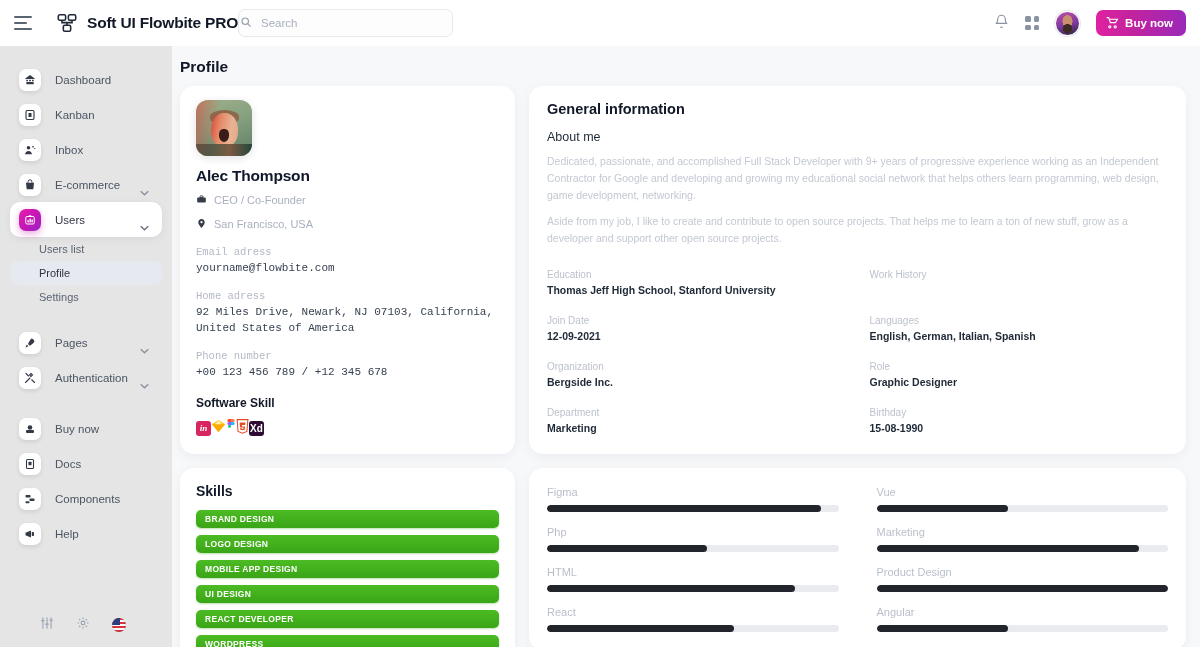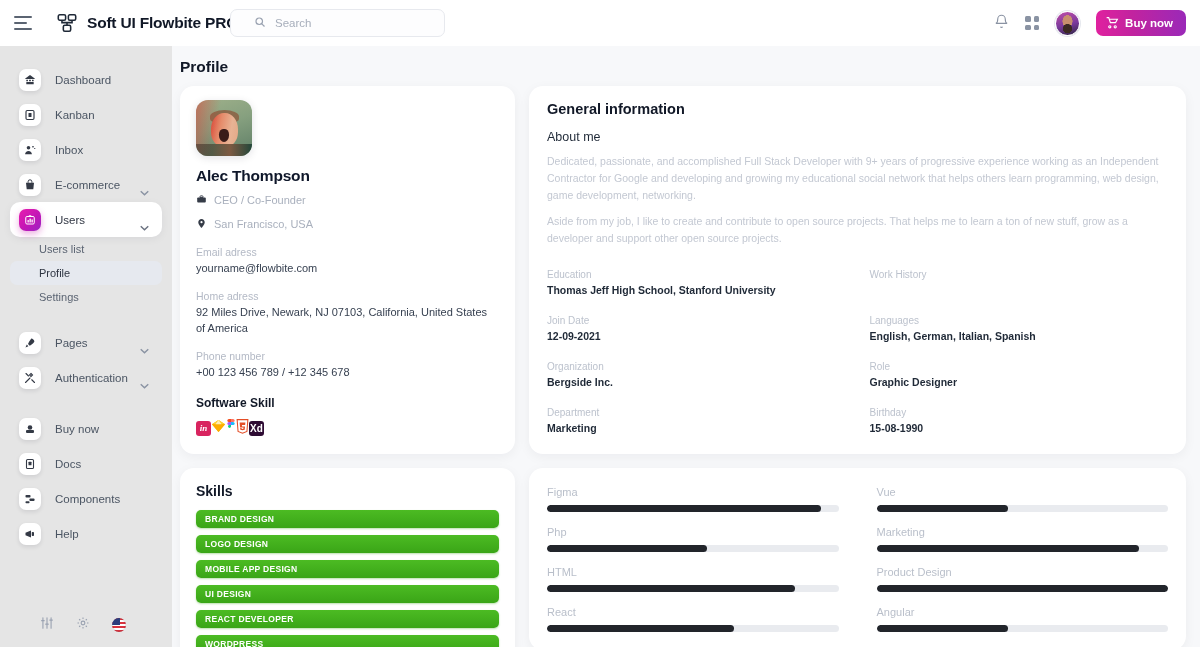--- a/index.html
+++ b/index.html
@@ -23,23 +23,23 @@
   .hamburger i { display:block; height:2px; background:#5b6472; border-radius:2px; }
   .hamburger i:nth-child(1){ width:18px; }
   .hamburger i:nth-child(2){ width:13px; }
   .hamburger i:nth-child(3){ width:18px; }
 
   .brand { display:flex; align-items:center; gap:9px; margin-left:24px; }
   .brand-logo { width:22px; height:22px; position:relative; }
   .brand-title { font-size:15.5px; font-weight:bold; letter-spacing:-0.2px; color:#111827; white-space:nowrap; }
 
   .searchbox {
-    position:absolute; left:230px; top:9px; width:215px; height:28px;
+    position:absolute; left:238px; top:9px; width:215px; height:28px;
     border:1px solid #e7e9ee; border-radius:7px; background:#fdfdfe;
-    display:flex; align-items:center; padding:0 23px; gap:7px;
+    display:flex; align-items:center; padding:0 1px; gap:7px;
   }
   .searchbox .sicon { flex:0 0 auto; }
   .searchbox input {
     border:none; outline:none; background:transparent; flex:1;
     font-family:"Liberation Sans", sans-serif; font-size:11.5px; color:#6b7280;
   }
   .searchbox input::placeholder { color:#a7aebb; }
 
   .top-right { position:absolute; right:14px; top:0; height:46px; display:flex; align-items:center; gap:16px; }
   .bell { cursor:pointer; }
@@ -141,21 +141,21 @@
   }
   .avatar-big .glow {
     position:absolute; left:-6%; top:0; width:50%; height:100%;
     background:linear-gradient(100deg, rgba(226,50,45,0.55), rgba(226,50,45,0) 75%);
   }
 
   .pname { margin-top:11px; font-size:15.5px; font-weight:bold; letter-spacing:-0.2px; color:#0f172a; }
   .prow { display:flex; align-items:center; gap:7px; margin-top:6px; }
   .prow .ptxt { font-size:11px; color:#a9b0bd; }
 
-  .field { margin-top:13px; }
+  .field { margin-top:13px;font-family:Liberation Mono, monospace; }
   .field-label { font-size:10.5px; color:#b3b9c5; }
   .field-value { font-size:11px; color:#374151; margin-top:3px; line-height:1.45; }
 
   .sw-title { margin-top:15px; font-size:12px; font-weight:bold; color:#111827; }
   .sw-row { margin-top:9px; display:flex; gap:0; align-items:center; }
   .sw-icon { width:15px; height:15px; border-radius:3px; display:flex; align-items:center; justify-content:center; font-size:8px; font-weight:bold; color:#fff; flex:0 0 auto; }
   .sw-invision { background:#d8245f; font-style:italic; font-family:"Liberation Serif", serif; font-size:9px; }
   .sw-xd { background:#2e0b33; font-size:10px; }
 
   

